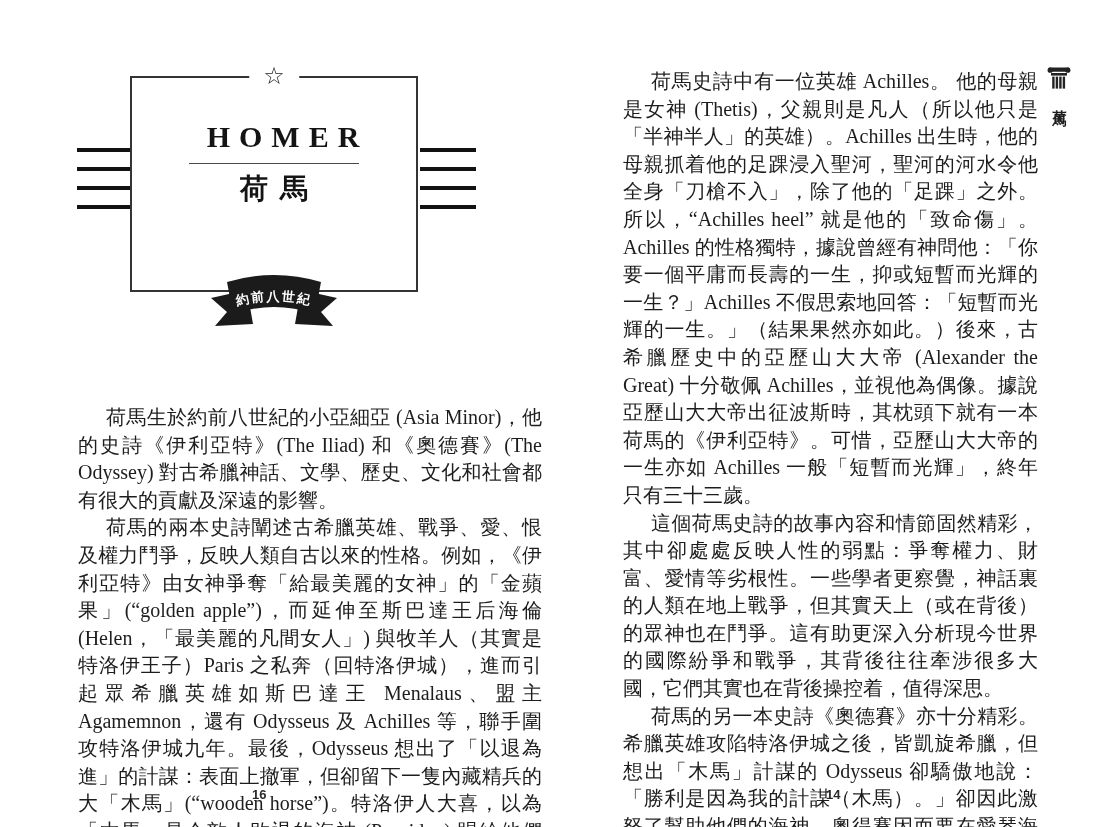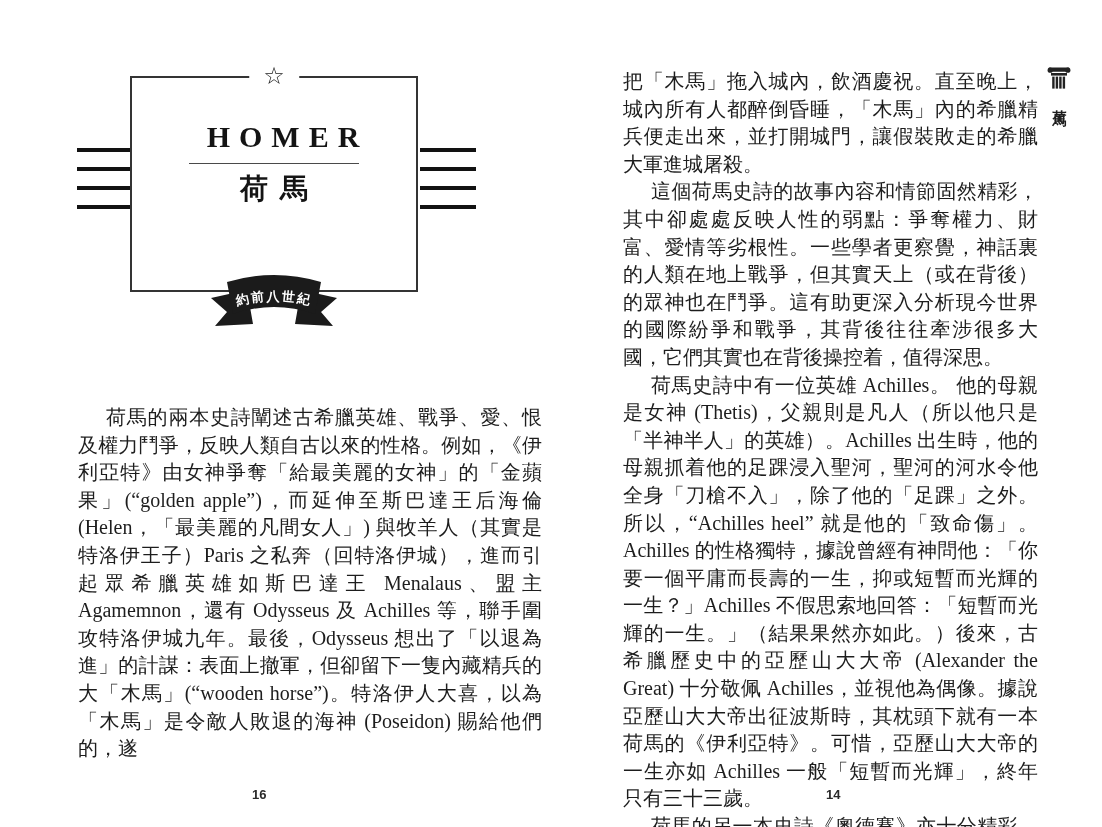--- a/index.html
+++ b/index.html
@@ -103,20 +103,21 @@
       <polygon points="48,22 12,30 28,44 16,58 54,56" fill="#1b1b1b"></polygon>
       <polygon points="102,22 138,30 122,44 134,58 96,56" fill="#1b1b1b"></polygon>
       <path d="M28,14 Q75,0 122,14 L116,46 Q75,32 34,46 Z" fill="#1b1b1b"></path>
       <path id="ribbon-text-path" d="M26,41 Q75,24 124,41" fill="none"></path>
       <text text-anchor="middle">
         <textPath href="#ribbon-text-path" startOffset="50%">約前八世紀</textPath>
       </text>
     </svg>
 
     <div class="body-col left-col">
+      <p class="indent">荷馬生於約前八世紀的小亞細亞 (Asia Minor)，他的史詩《伊利亞特》(The Iliad) 和《奧德賽》(The Odyssey) 對古希臘神話、文學、歷史、文化和社會都有很大的貢獻及深遠的影響。</p>
       <p class="indent">荷馬的兩本史詩闡述古希臘英雄、戰爭、愛、恨及權力鬥爭，反映人類自古以來的性格。例如，《伊利亞特》由女神爭奪「給最美麗的女神」的「金蘋果」(“golden apple”)，而延伸至斯巴達王后海倫 (Helen，「最美麗的凡間女人」) 與牧羊人（其實是特洛伊王子）Paris 之私奔（回特洛伊城），進而引起眾希臘英雄如斯巴達王 Menalaus、盟主 Agamemnon，還有 Odysseus 及 Achilles 等，聯手圍攻特洛伊城九年。最後，Odysseus 想出了「以退為進」的計謀：表面上撤軍，但卻留下一隻內藏精兵的大「木馬」(“wooden horse”)。特洛伊人大喜，以為「木馬」是令敵人敗退的海神 (Poseidon) 賜給他們的，遂</p>
     </div>
 
     <div class="pagenum pn-left">16</div>
   </div>
 
   <div>
 
     <div class="margin-tab">
       <svg class="glyph" width="24" height="24" viewBox="0 0 24 24">
@@ -126,22 +127,21 @@
         <rect x="4" y="7" width="16" height="2.6" fill="#222"></rect>
         <rect x="5.2" y="10.6" width="2.4" height="12" fill="#222"></rect>
         <rect x="8.7" y="10.6" width="2.4" height="12" fill="#222"></rect>
         <rect x="12.2" y="10.6" width="2.4" height="12" fill="#222"></rect>
         <rect x="15.7" y="10.6" width="2.4" height="12" fill="#222"></rect>
       </svg>
       <div class="tab-label">荷馬</div>
     </div>
 
     <div class="body-col right-col">
-      <p>把「木馬」拖入城內，飲酒慶祝。直至晚上，城內所有人都醉倒昏睡，「木馬」內的希臘精兵便走出來，並打開城門，讓假裝敗走的希臘大軍進城屠殺。</p>
+      <p class="indent">荷馬史詩中有一位英雄 Achilles。 他的母親是女神 (Thetis)，父親則是凡人（所以他只是「半神半人」的英雄）。Achilles 出生時，他的母親抓着他的足踝浸入聖河，聖河的河水令他全身「刀槍不入」，除了他的「足踝」之外。所以，“Achilles heel” 就是他的「致命傷」。 Achilles 的性格獨特，據說曾經有神問他：「你要一個平庸而長壽的一生，抑或短暫而光輝的一生？」Achilles 不假思索地回答：「短暫而光輝的一生。」（結果果然亦如此。）後來，古希臘歷史中的亞歷山大大帝 (Alexander the Great) 十分敬佩 Achilles，並視他為偶像。據說亞歷山大大帝出征波斯時，其枕頭下就有一本荷馬的《伊利亞特》。可惜，亞歷山大大帝的一生亦如 Achilles 一般「短暫而光輝」，終年只有三十三歲。</p>
       <p class="indent">這個荷馬史詩的故事內容和情節固然精彩，其中卻處處反映人性的弱點：爭奪權力、財富、愛情等劣根性。一些學者更察覺，神話裏的人類在地上戰爭，但其實天上（或在背後）的眾神也在鬥爭。這有助更深入分析現今世界的國際紛爭和戰爭，其背後往往牽涉很多大國，它們其實也在背後操控着，值得深思。</p>
-      <p class="indent">荷馬史詩中有一位英雄 Achilles。 他的母親是女神 (Thetis)，父親則是凡人（所以他只是「半神半人」的英雄）。Achilles 出生時，他的母親抓着他的足踝浸入聖河，聖河的河水令他全身「刀槍不入」，除了他的「足踝」之外。所以，“Achilles heel” 就是他的「致命傷」。 Achilles 的性格獨特，據說曾經有神問他：「你要一個平庸而長壽的一生，抑或短暫而光輝的一生？」Achilles 不假思索地回答：「短暫而光輝的一生。」（結果果然亦如此。）後來，古希臘歷史中的亞歷山大大帝 (Alexander the Great) 十分敬佩 Achilles，並視他為偶像。據說亞歷山大大帝出征波斯時，其枕頭下就有一本荷馬的《伊利亞特》。可惜，亞歷山大大帝的一生亦如 Achilles 一般「短暫而光輝」，終年只有三十三歲。</p>
       <p class="indent">荷馬的另一本史詩《奧德賽》亦十分精彩。希臘英雄攻陷特洛伊城之後，皆凱旋希臘，但想出「木馬」計謀的 Odysseus 卻驕傲地說：「勝利是因為我的計謀（木馬）。」卻因此激怒了幫助他們的海神。奧得賽因而要在愛琴海 (Aegean Sea) 漂流</p>
     </div>
 
     <div class="pagenum pn-right">14</div>
   </div>
 
 </div>
 
 </body></html>

